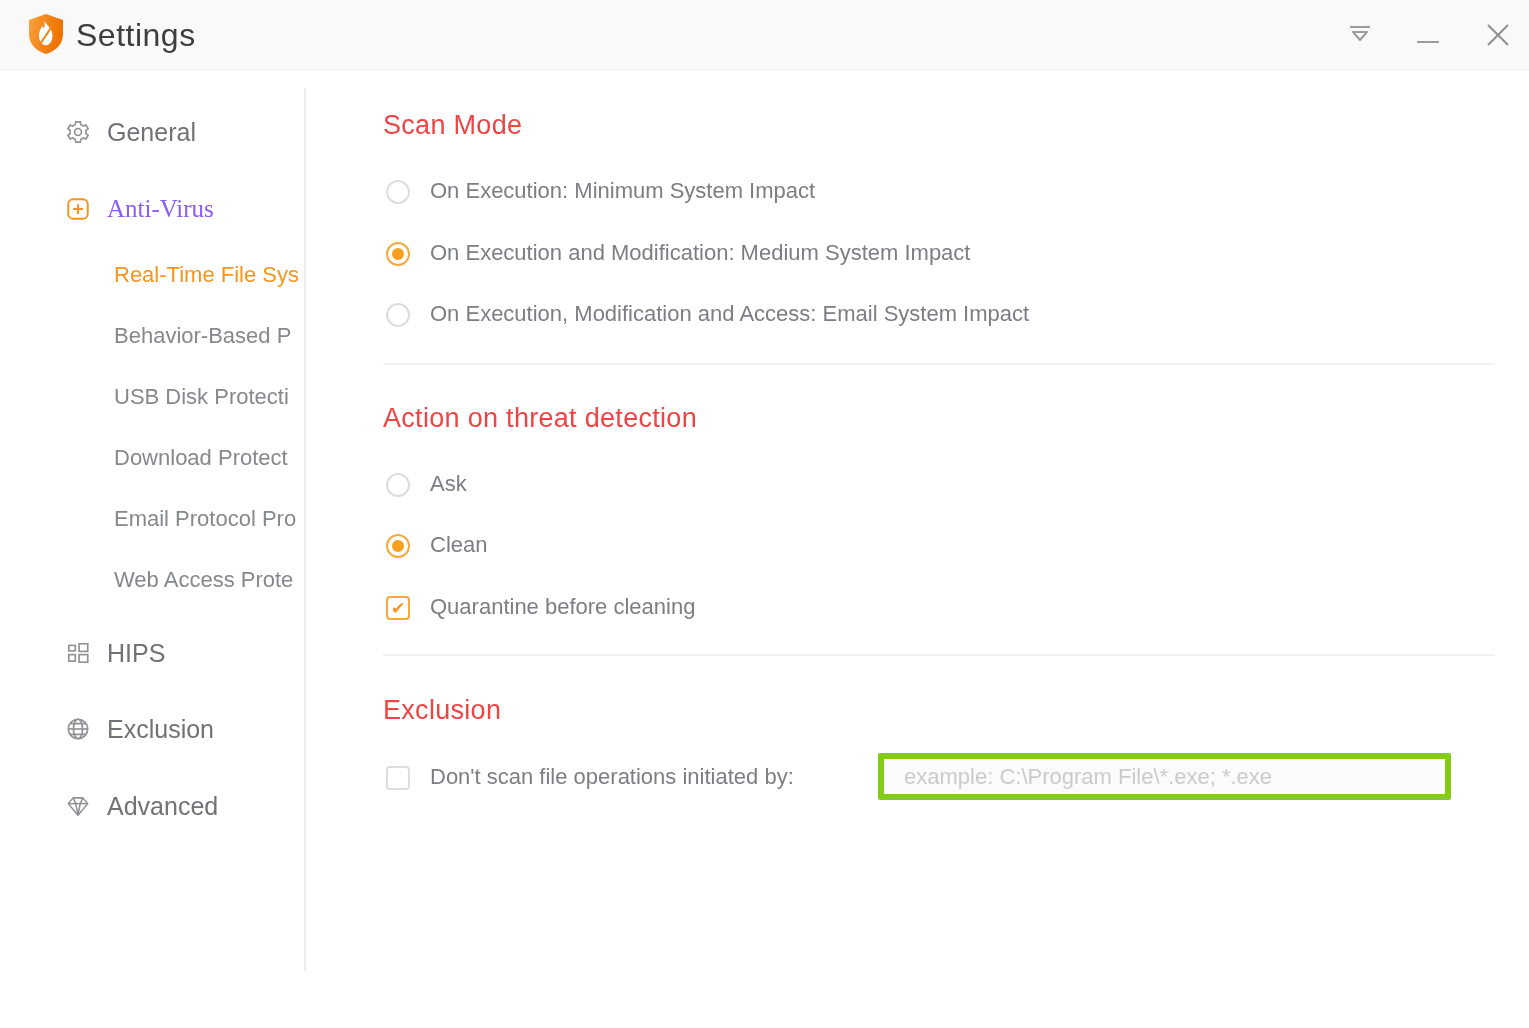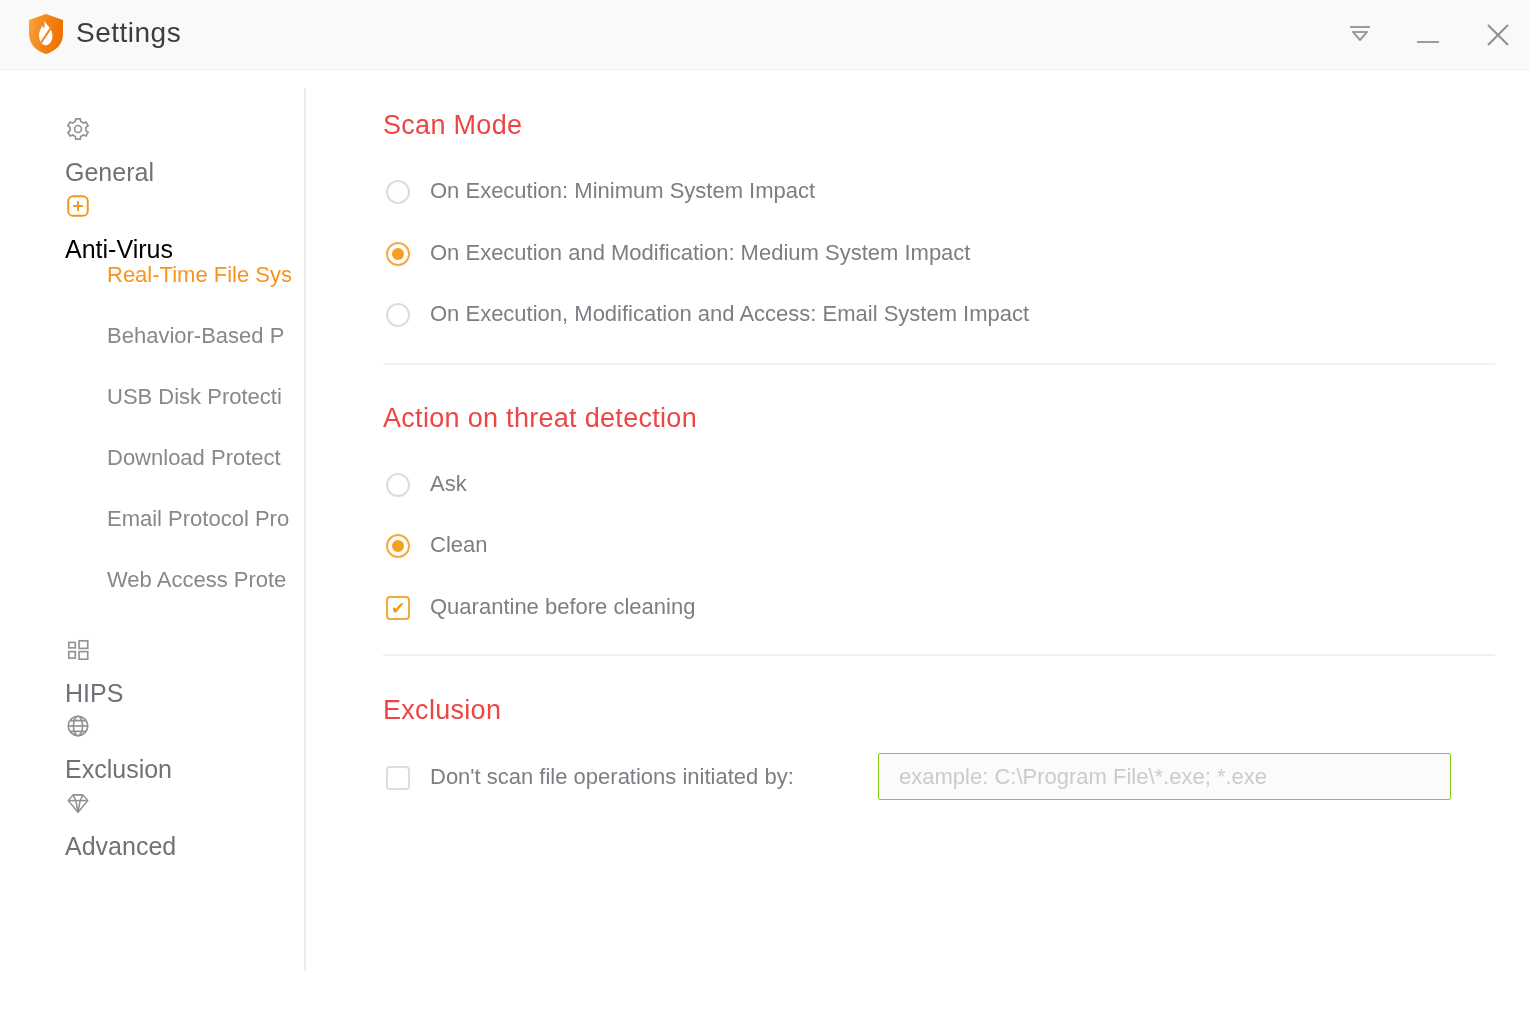--- a/index.html
+++ b/index.html
@@ -13,45 +13,45 @@
   .app { position: absolute; inset: 0; }
 
   
   .titlebar {
     position: absolute; top: 0; left: 0; width: 1529px; height: 70px;
     background: #f9f9f9; border-bottom: 1px solid #ededed;
   }
   .logo { position: absolute; left: 27px; top: 13px; }
   .title {
     position: absolute; left: 76px; top: 17px;
-    font-size: 28px; color: #3b3d40; letter-spacing: 0.5px;
+    font-size: 32px; color: #3b3d40; letter-spacing: 0.5px;
   }
   .win-btn {
     position: absolute; top: 0; height: 70px; width: 52px;
     display: flex; align-items: center; justify-content: center;
     cursor: default;
   }
   .btn-menu  { left: 1334px; }
   .btn-min   { left: 1402px; }
   .btn-close { left: 1472px; }
 
   
   .v-divider {
     position: absolute; left: 304px; top: 88px; width: 2px; height: 883px;
     background: #ececec;
   }
   .side-item {
     position: absolute; left: 65px; height: 32px;
-    display: flex; align-items: flex-start; gap: 16px;
-    font-size: 25px; color: #6f7276; cursor: default; white-space: nowrap; flex-direction: column;
-  }
-  .side-item.active { color: #000000; }
+    display: flex; align-items: center; gap: 16px;
+    font-size: 25px; color: #6f7276; cursor: default; white-space: nowrap;
+  }
+  .side-item.active { color: #8b5cf6; font-family: Liberation Serif, serif; }
   .side-item .ico { width: 26px; height: 26px; flex: 0 0 26px; display: flex; align-items: center; }
   .sub-item {
-    position: absolute; left: 107px; height: 28px; width: 198px;
+    position: absolute; left: 114px; height: 28px; width: 198px;
     display: flex; align-items: center; overflow: hidden;
     font-size: 22px; color: #85888c; white-space: nowrap; cursor: default;
   }
   .sub-item.active { color: #f7941e; }
 
   
   .heading {
     position: absolute; left: 383px;
     font-size: 27px; color: #ef4444; letter-spacing: 0.3px;
   }
@@ -77,21 +77,21 @@
     width: 24px; height: 24px; border-radius: 4px;
     border: 2px solid #dddddd; background: #fff; flex: 0 0 24px;
     display: flex; align-items: center; justify-content: center;
     font-size: 17px; font-weight: bold; color: transparent;
   }
   .checkbox.on { border-color: #f6a93e; color: #f7941e; }
   .checkbox.on::after { content: "\2714"; }
 
   .excl-input {
     position: absolute; left: 878px; top: 753px; width: 573px; height: 47px;
-    background: #fbfbfb; border: 1px solid #84cc16; border-radius: 2px;
+    background: #fbfbfb; border: 6px solid #84cc16; border-radius: 2px;
     font-family: "Liberation Sans", "DejaVu Sans", sans-serif;
     font-size: 22px; color: #76797e; padding: 0 20px; outline: none;
   }
   .excl-input::placeholder { color: #cbcbcb; opacity: 1; }
 
   svg { display: block; }
 </style>
 </head>
 <body>
 

